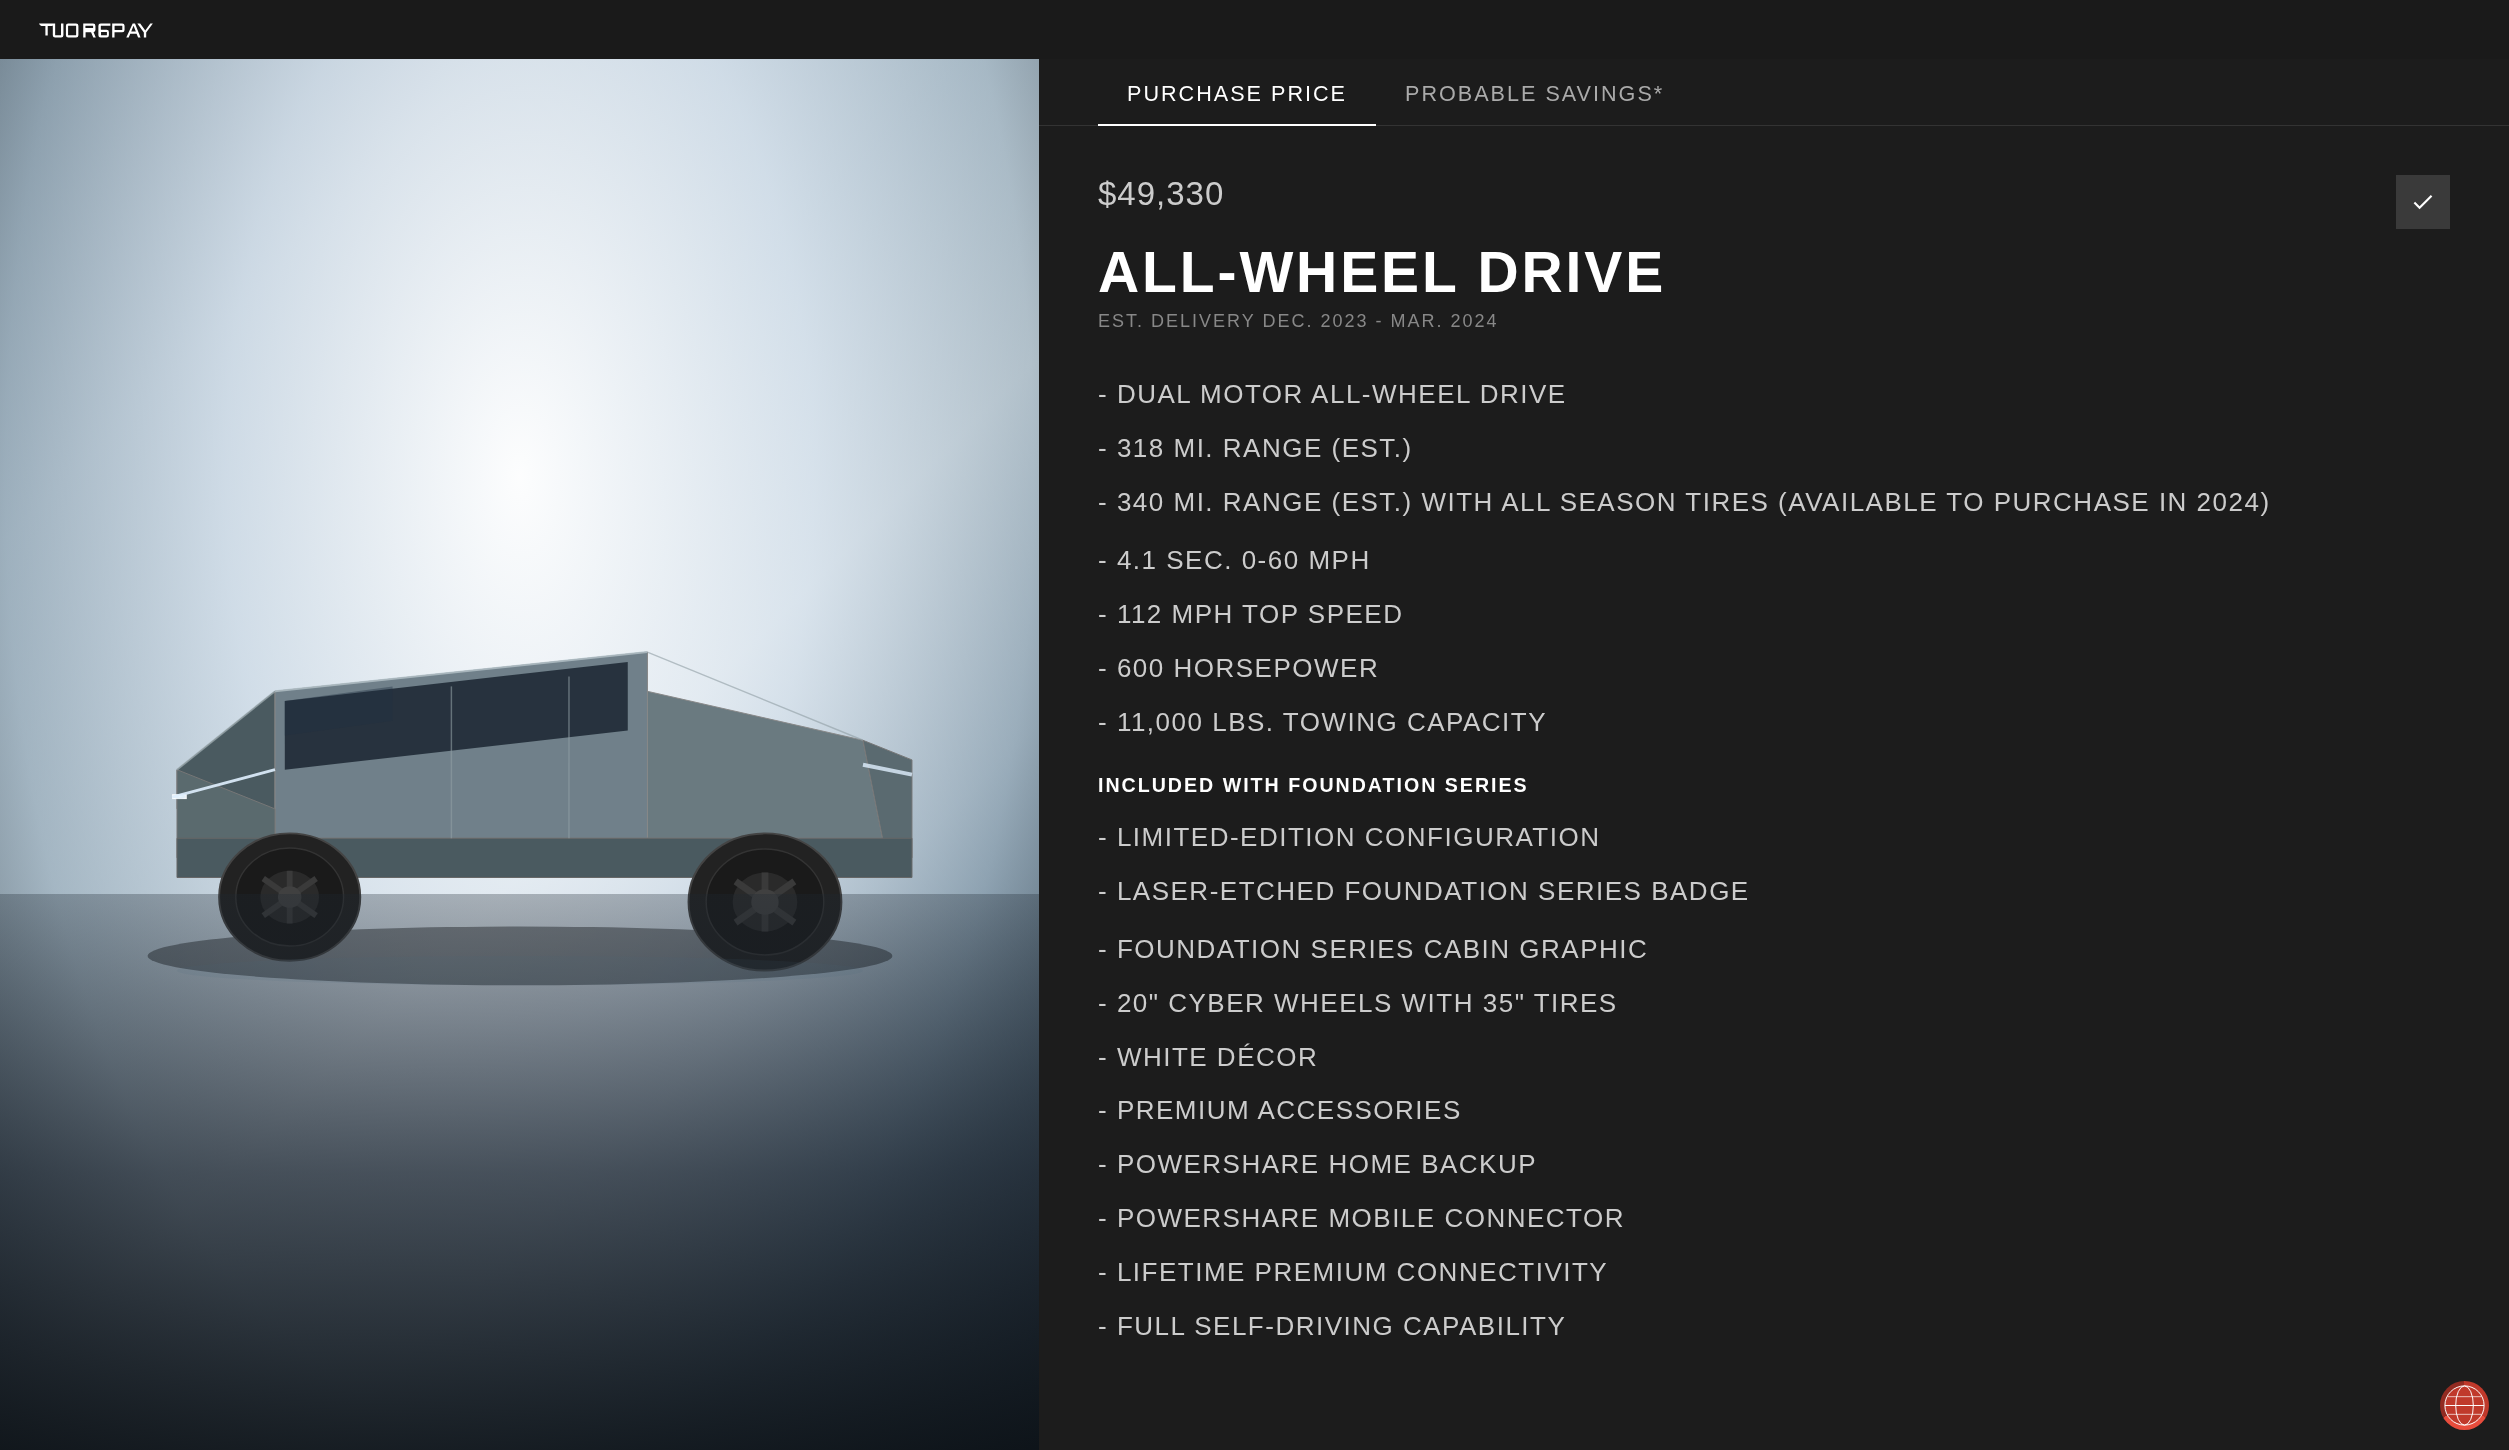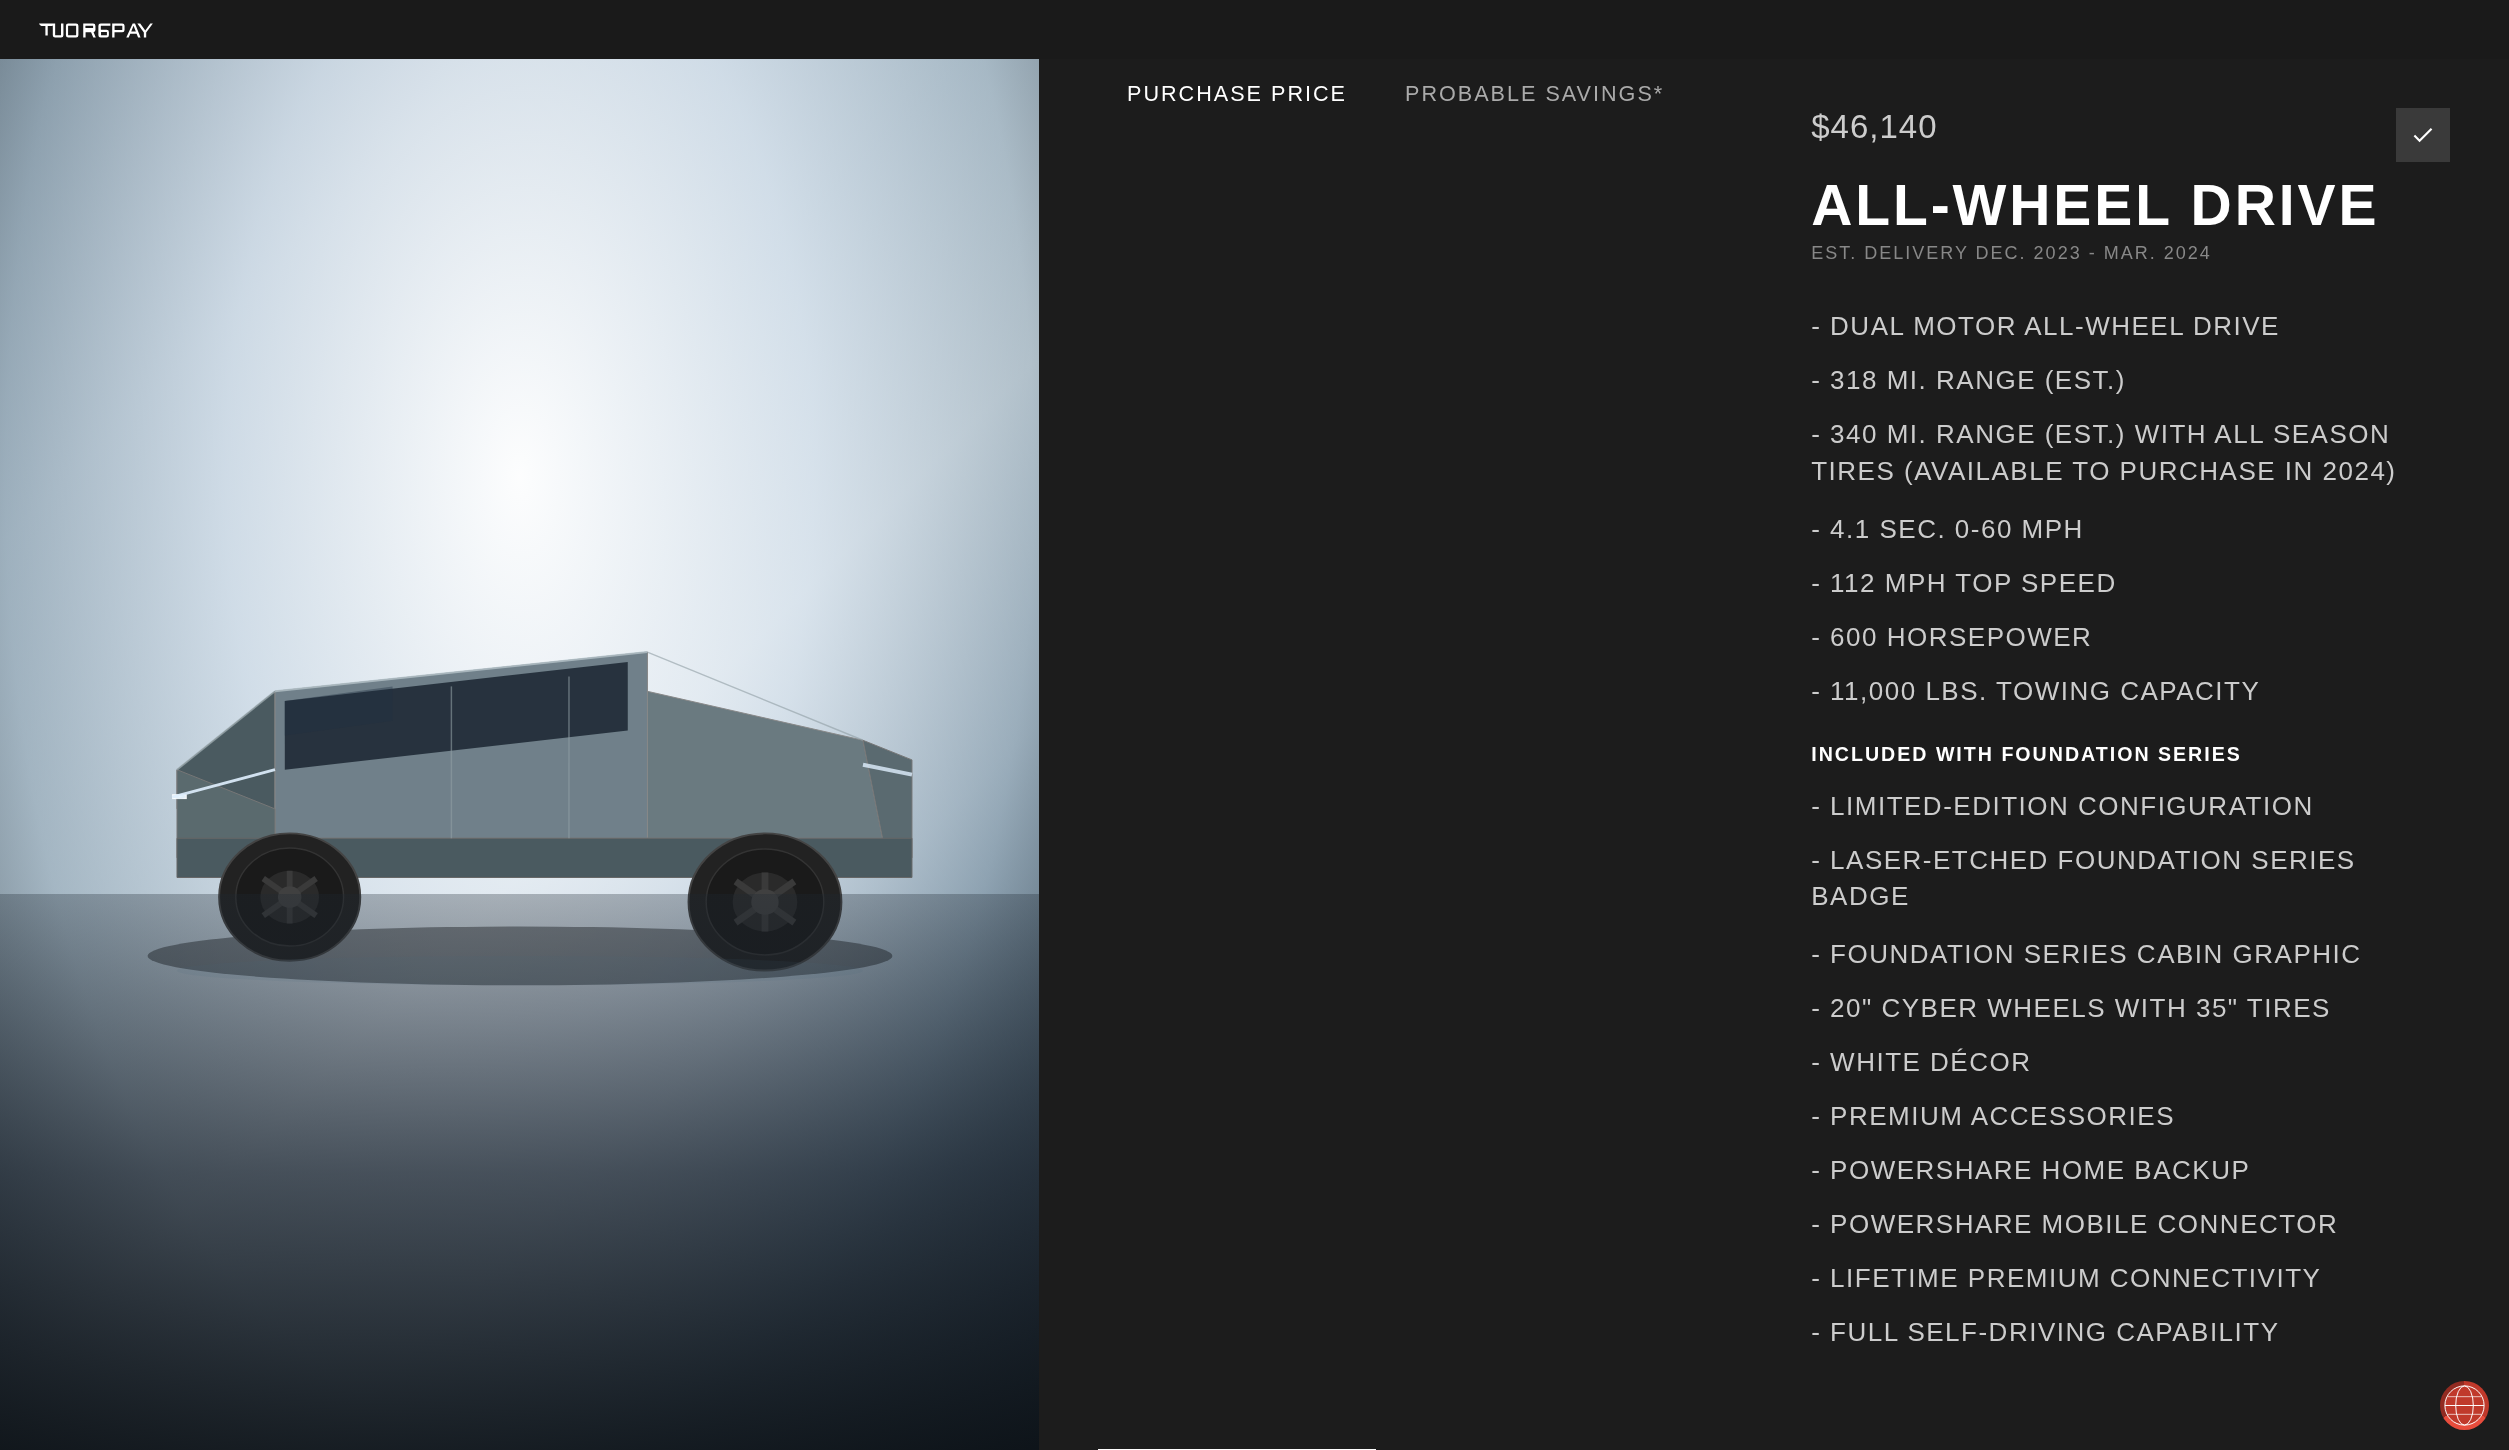--- a/index.html
+++ b/index.html
@@ -81,21 +81,21 @@
       transform: translate(-50%, -45%);
       width: 882px;
       height: 490px;
     }
 
     
     #right-panel {
       flex: 1;
       background: #1c1c1c;
       display: flex;
-      flex-direction: row;
+      flex-direction: column;
       overflow: hidden;
     }
 
     
     #tab-nav {
       display: flex;
       border-bottom: 1px solid #333;
       padding: 0 59px;
       flex-shrink: 0;
     }
@@ -314,21 +314,21 @@
   <div id="right-panel">
 
     <div id="tab-nav">
       <div class="tab-item active">PURCHASE PRICE</div>
       <div class="tab-item">PROBABLE SAVINGS*</div>
     </div>
 
     <div id="spec-content">
 
       <div id="price-section">
-        <div id="price-text">$46,140</div>
+        <div id="price-text">$49,330</div>
         <button id="checkmark-btn">
           <svg viewBox="0 0 24 24" xmlns="http://www.w3.org/2000/svg">
             <path d="M9 16.17L4.83 12l-1.42 1.41L9 19 21 7l-1.41-1.41z"></path>
           </svg>
         </button>
       </div>
 
       <div id="model-name">ALL-WHEEL DRIVE</div>
 
       <div id="delivery-text">EST. DELIVERY DEC. 2023 - MAR. 2024</div>

